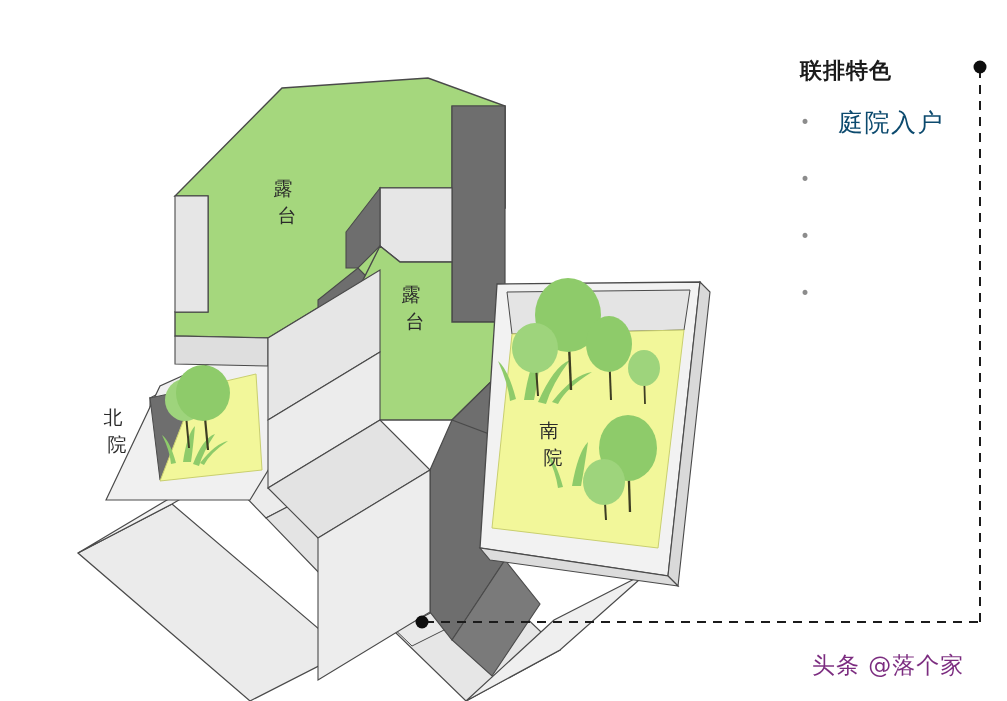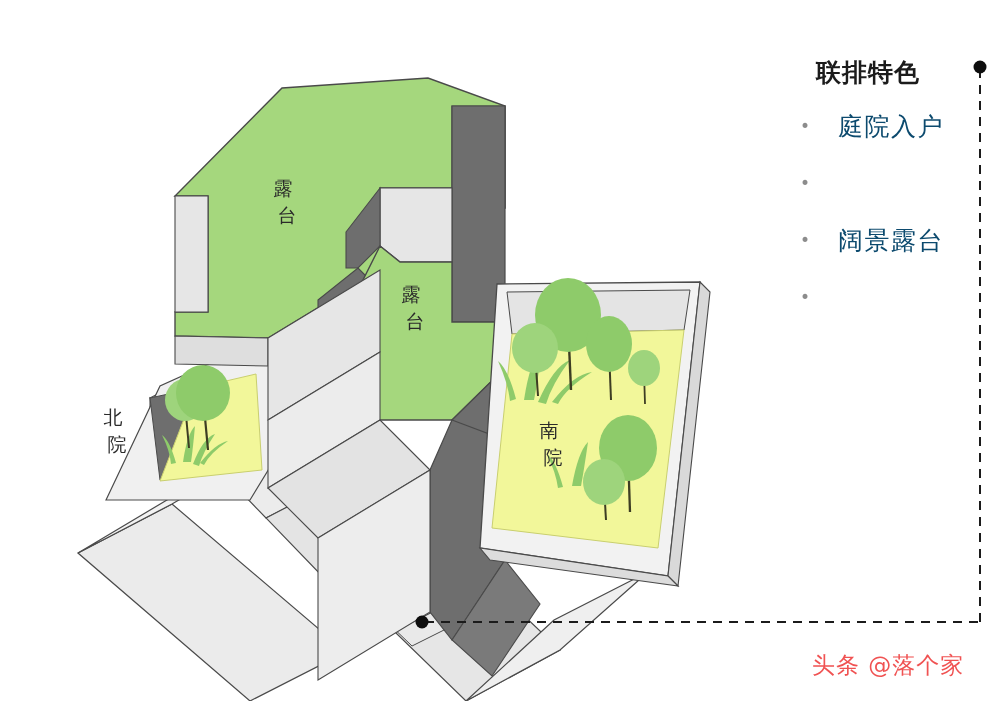--- a/index.html
+++ b/index.html
@@ -27,26 +27,26 @@
     width: 1007px;
     height: 701px;
   }
   .panel {
     position: absolute;
     left: 800px;
     top: 58px;
     width: 185px;
   }
   .panel-title {
-    font-size: 25px;
+    font-size: 22px;
     font-weight: bold;
     color: #1b1b1b;
     letter-spacing: 1px;
     line-height: 1.2;
-    margin: 0 0 10px 16px;
+    margin: 0 0 10px 0;
     white-space: nowrap;
   }
   .feature-list {
     list-style: none;
     margin: 0;
     padding: 0;
   }
   .feature-item {
     display: flex;
     align-items: center;
@@ -65,21 +65,21 @@
     color: #0c4a6e;
     letter-spacing: 1.5px;
     white-space: nowrap;
     padding-left: 22px;
   }
   .watermark {
     position: absolute;
     left: 812px;
     top: 650px;
     font-size: 23px;
-    color: #ef4444;
+    color: #701a75;
     letter-spacing: 1px;
     white-space: nowrap;
     opacity: 0.92;
   }
   .svg-label {
     font-family: "DejaVu Sans", "Liberation Sans", sans-serif;
     font-size: 19px;
     fill: #2a2a2a;
     letter-spacing: 2px;
   }
@@ -249,21 +249,20 @@
     <ul class="feature-list">
       <li class="feature-item">
         <span class="bullet">•</span>
         <span class="feature-label">庭院入户</span>
       </li>
       <li class="feature-item">
         <span class="bullet">•</span>
       </li>
       <li class="feature-item">
         <span class="bullet">•</span>
-        <span class="feature-label">阔景露台</span>
       </li>
       <li class="feature-item">
         <span class="bullet">•</span>
       </li>
     </ul>
   </div>
 
   <div class="watermark">头条 @落个家</div>
 
 </div>

